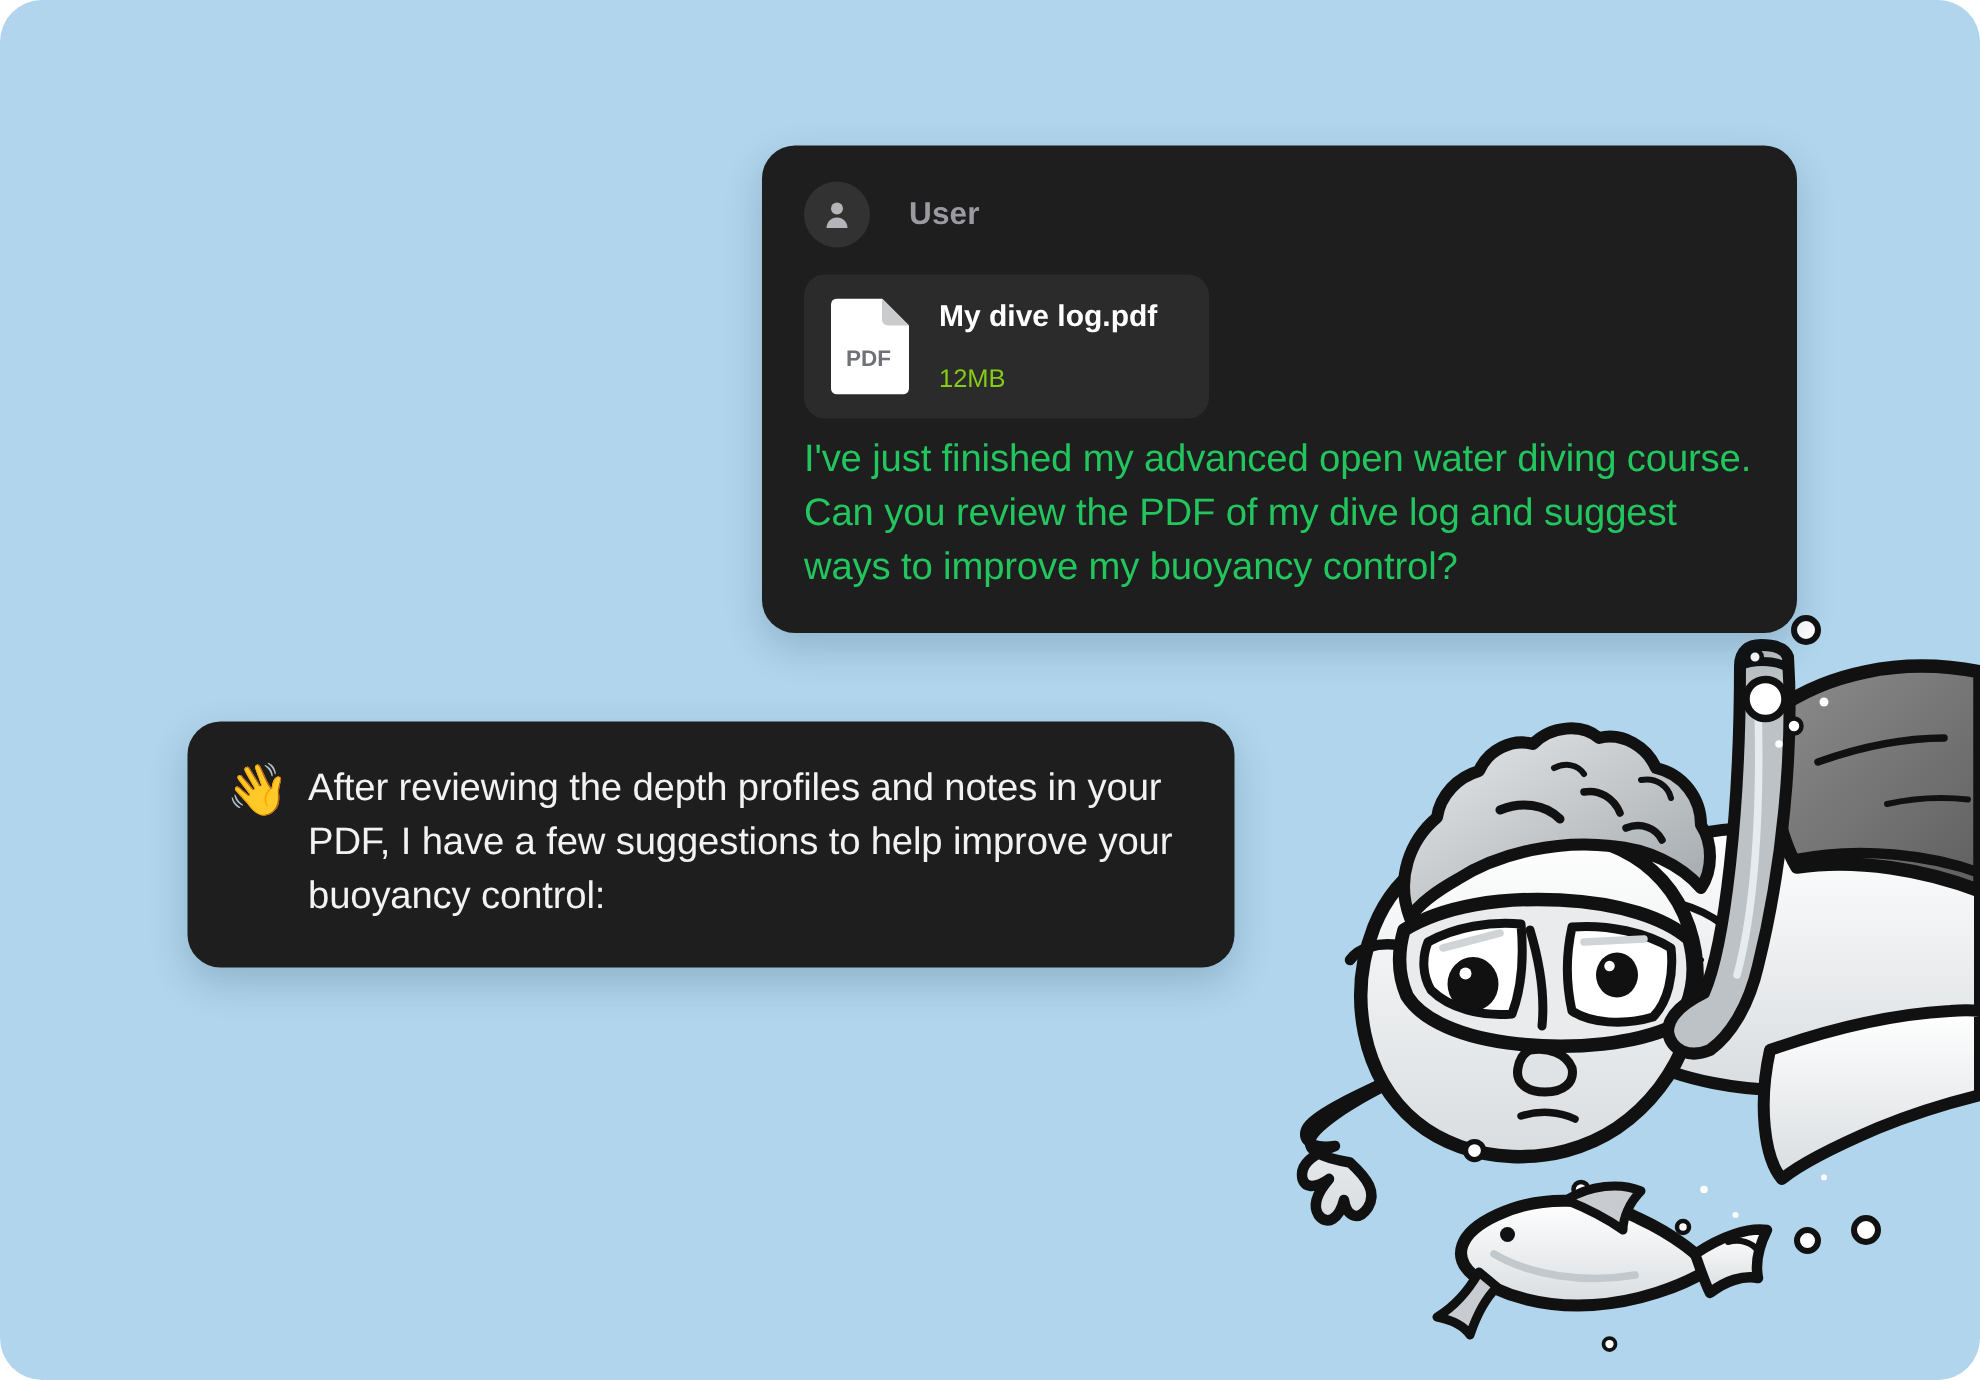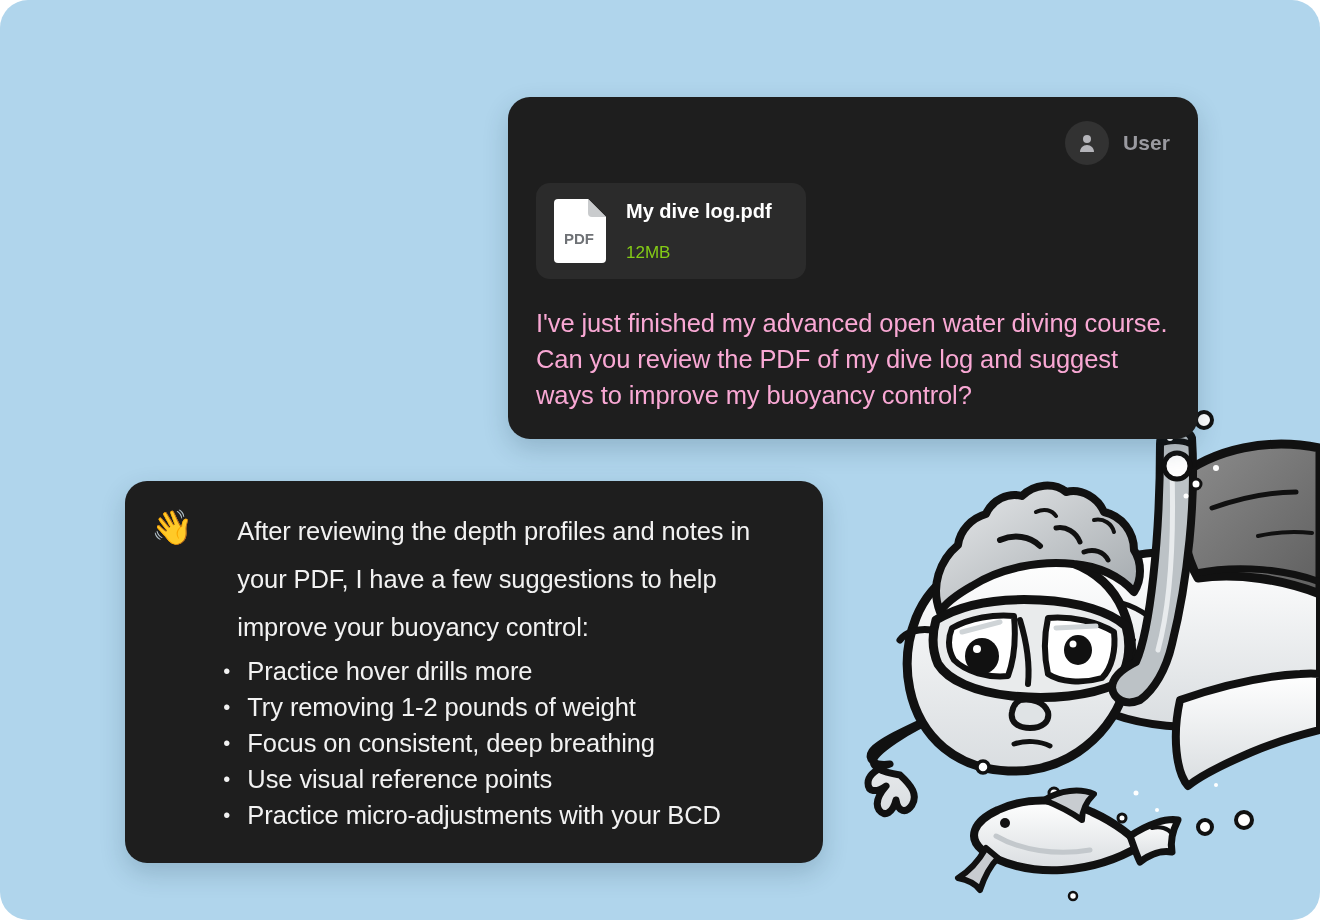--- a/index.html
+++ b/index.html
@@ -49,23 +49,22 @@
     left: 125px;
     top: 481px;
     width: 698px;
     padding: 26px 30px 30px 26px;
   }
 
   
   .user-head {
     display: flex;
     align-items: center;
-    gap: 14px;
+    gap: 26px;
     margin-bottom: 18px;
-    justify-content: flex-end;
   }
   .avatar {
     width: 44px;
     height: 44px;
     border-radius: 50%;
     background: #323232;
     display: flex;
     align-items: center;
     justify-content: center;
     flex: 0 0 auto;
@@ -96,42 +95,41 @@
     font-weight: bold;
     white-space: nowrap;
   }
   .file-size {
     color: #84cc16;
     font-size: 17px;
   }
 
   
   .msg-text {
-    color: #f9a8d4;
+    color: #22c55e;
     font-size: 25.5px;
     line-height: 36px;
     letter-spacing: -0.1px;
-    margin-top: 26px;
+    margin-top: 9px;
   }
 
   
   .assist-row { display: flex; align-items: flex-start; gap: 12px; }
   .wave-emoji {
     font-size: 34px;
     line-height: 36px;
     flex: 0 0 auto;
     padding-top: 2px;
   }
   .assist-body { flex: 1 1 auto; min-width: 0; }
   .assist-intro {
     color: #f2f2f2;
     font-size: 25.5px;
-    line-height: 48px;
+    line-height: 36px;
     letter-spacing: -0.1px;
-    margin-left: 32px;
   }
   .assist-list {
     list-style: none;
     margin-top: 2px;
   }
   .assist-list li {
     color: #f2f2f2;
     font-size: 25.5px;
     line-height: 36px;
     letter-spacing: -0.1px;
@@ -360,24 +358,17 @@
     </div>
 
     <div class="msg-text">I've just finished my advanced open water diving course. Can you review the PDF of my dive log and suggest ways to improve my buoyancy control?</div>
   </div>
 
   <div class="bubble" id="assistant-bubble">
     <div class="assist-row">
       <div class="wave-emoji">👋</div>
       <div class="assist-body">
         <div class="assist-intro">After reviewing the depth profiles and notes in your PDF, I have a few suggestions to help improve your buoyancy control:</div>
-        <ul class="assist-list" id="suggestion-list">
-            <li>Practice hover drills more</li>
-            <li>Try removing 1-2 pounds of weight</li>
-            <li>Focus on consistent, deep breathing</li>
-            <li>Use visual reference points</li>
-            <li>Practice micro-adjustments with your BCD</li>
-          </ul>
       </div>
     </div>
   </div>
 
 </div>
 
 </body></html>

